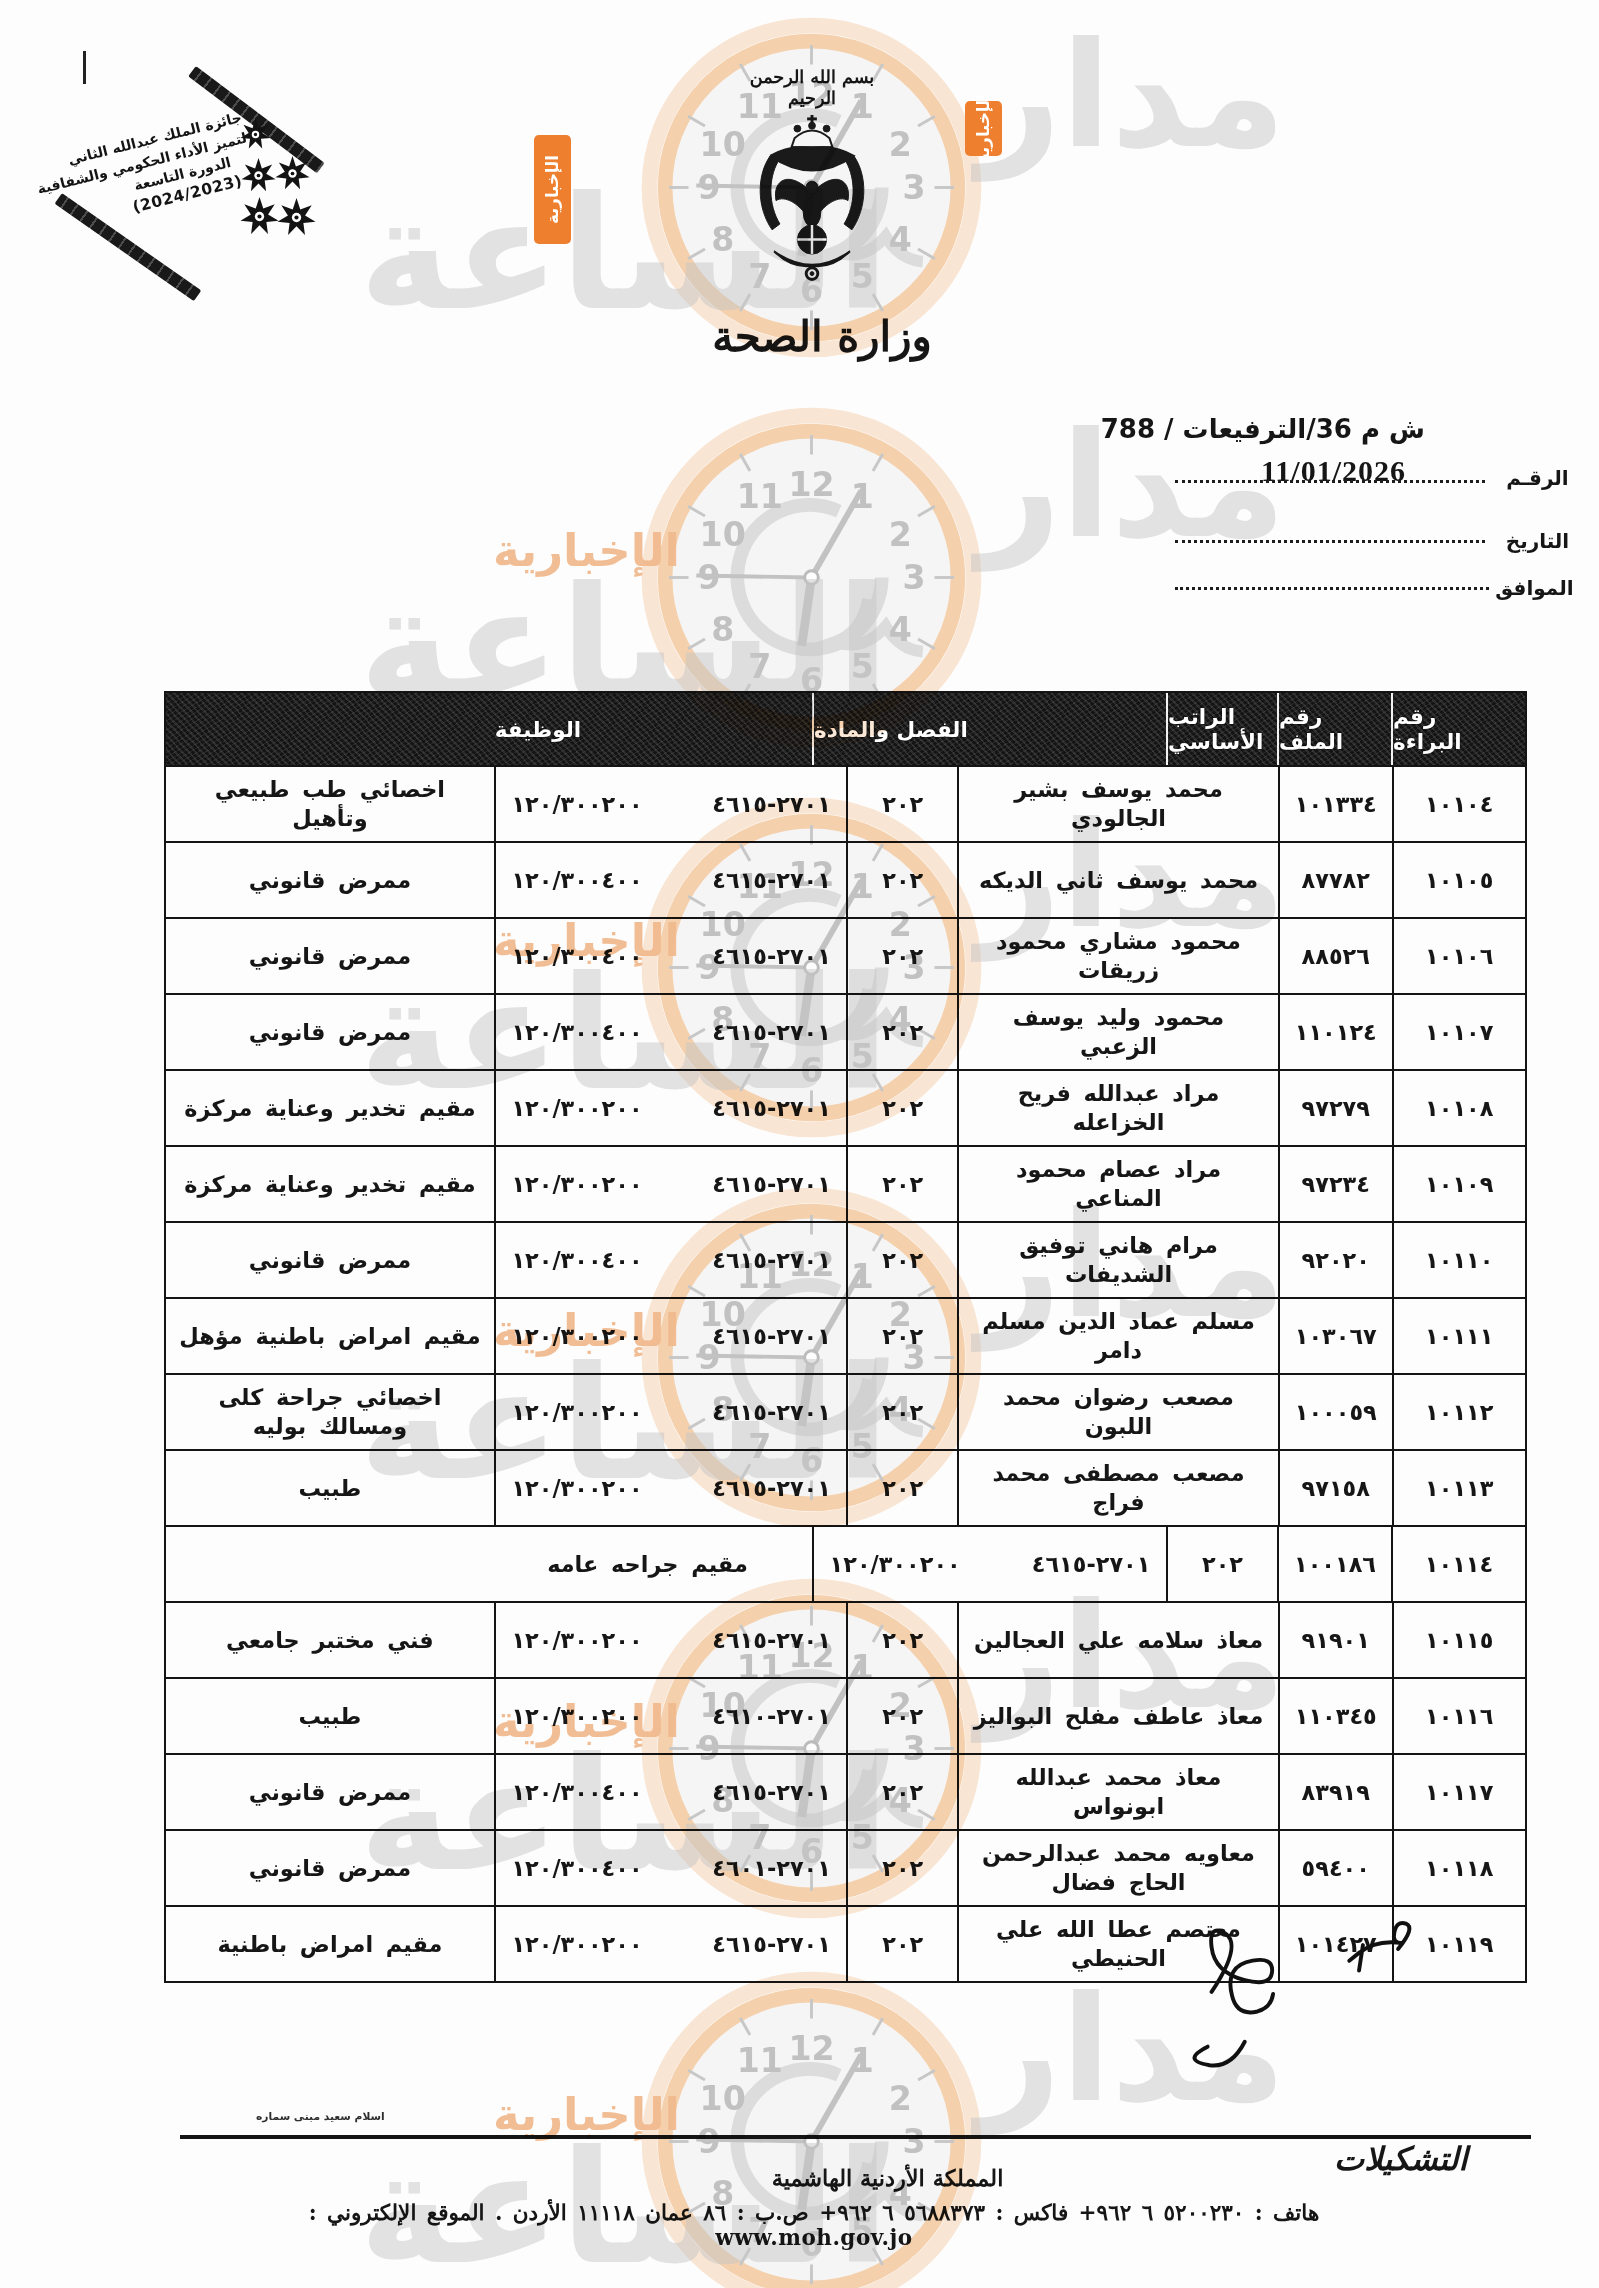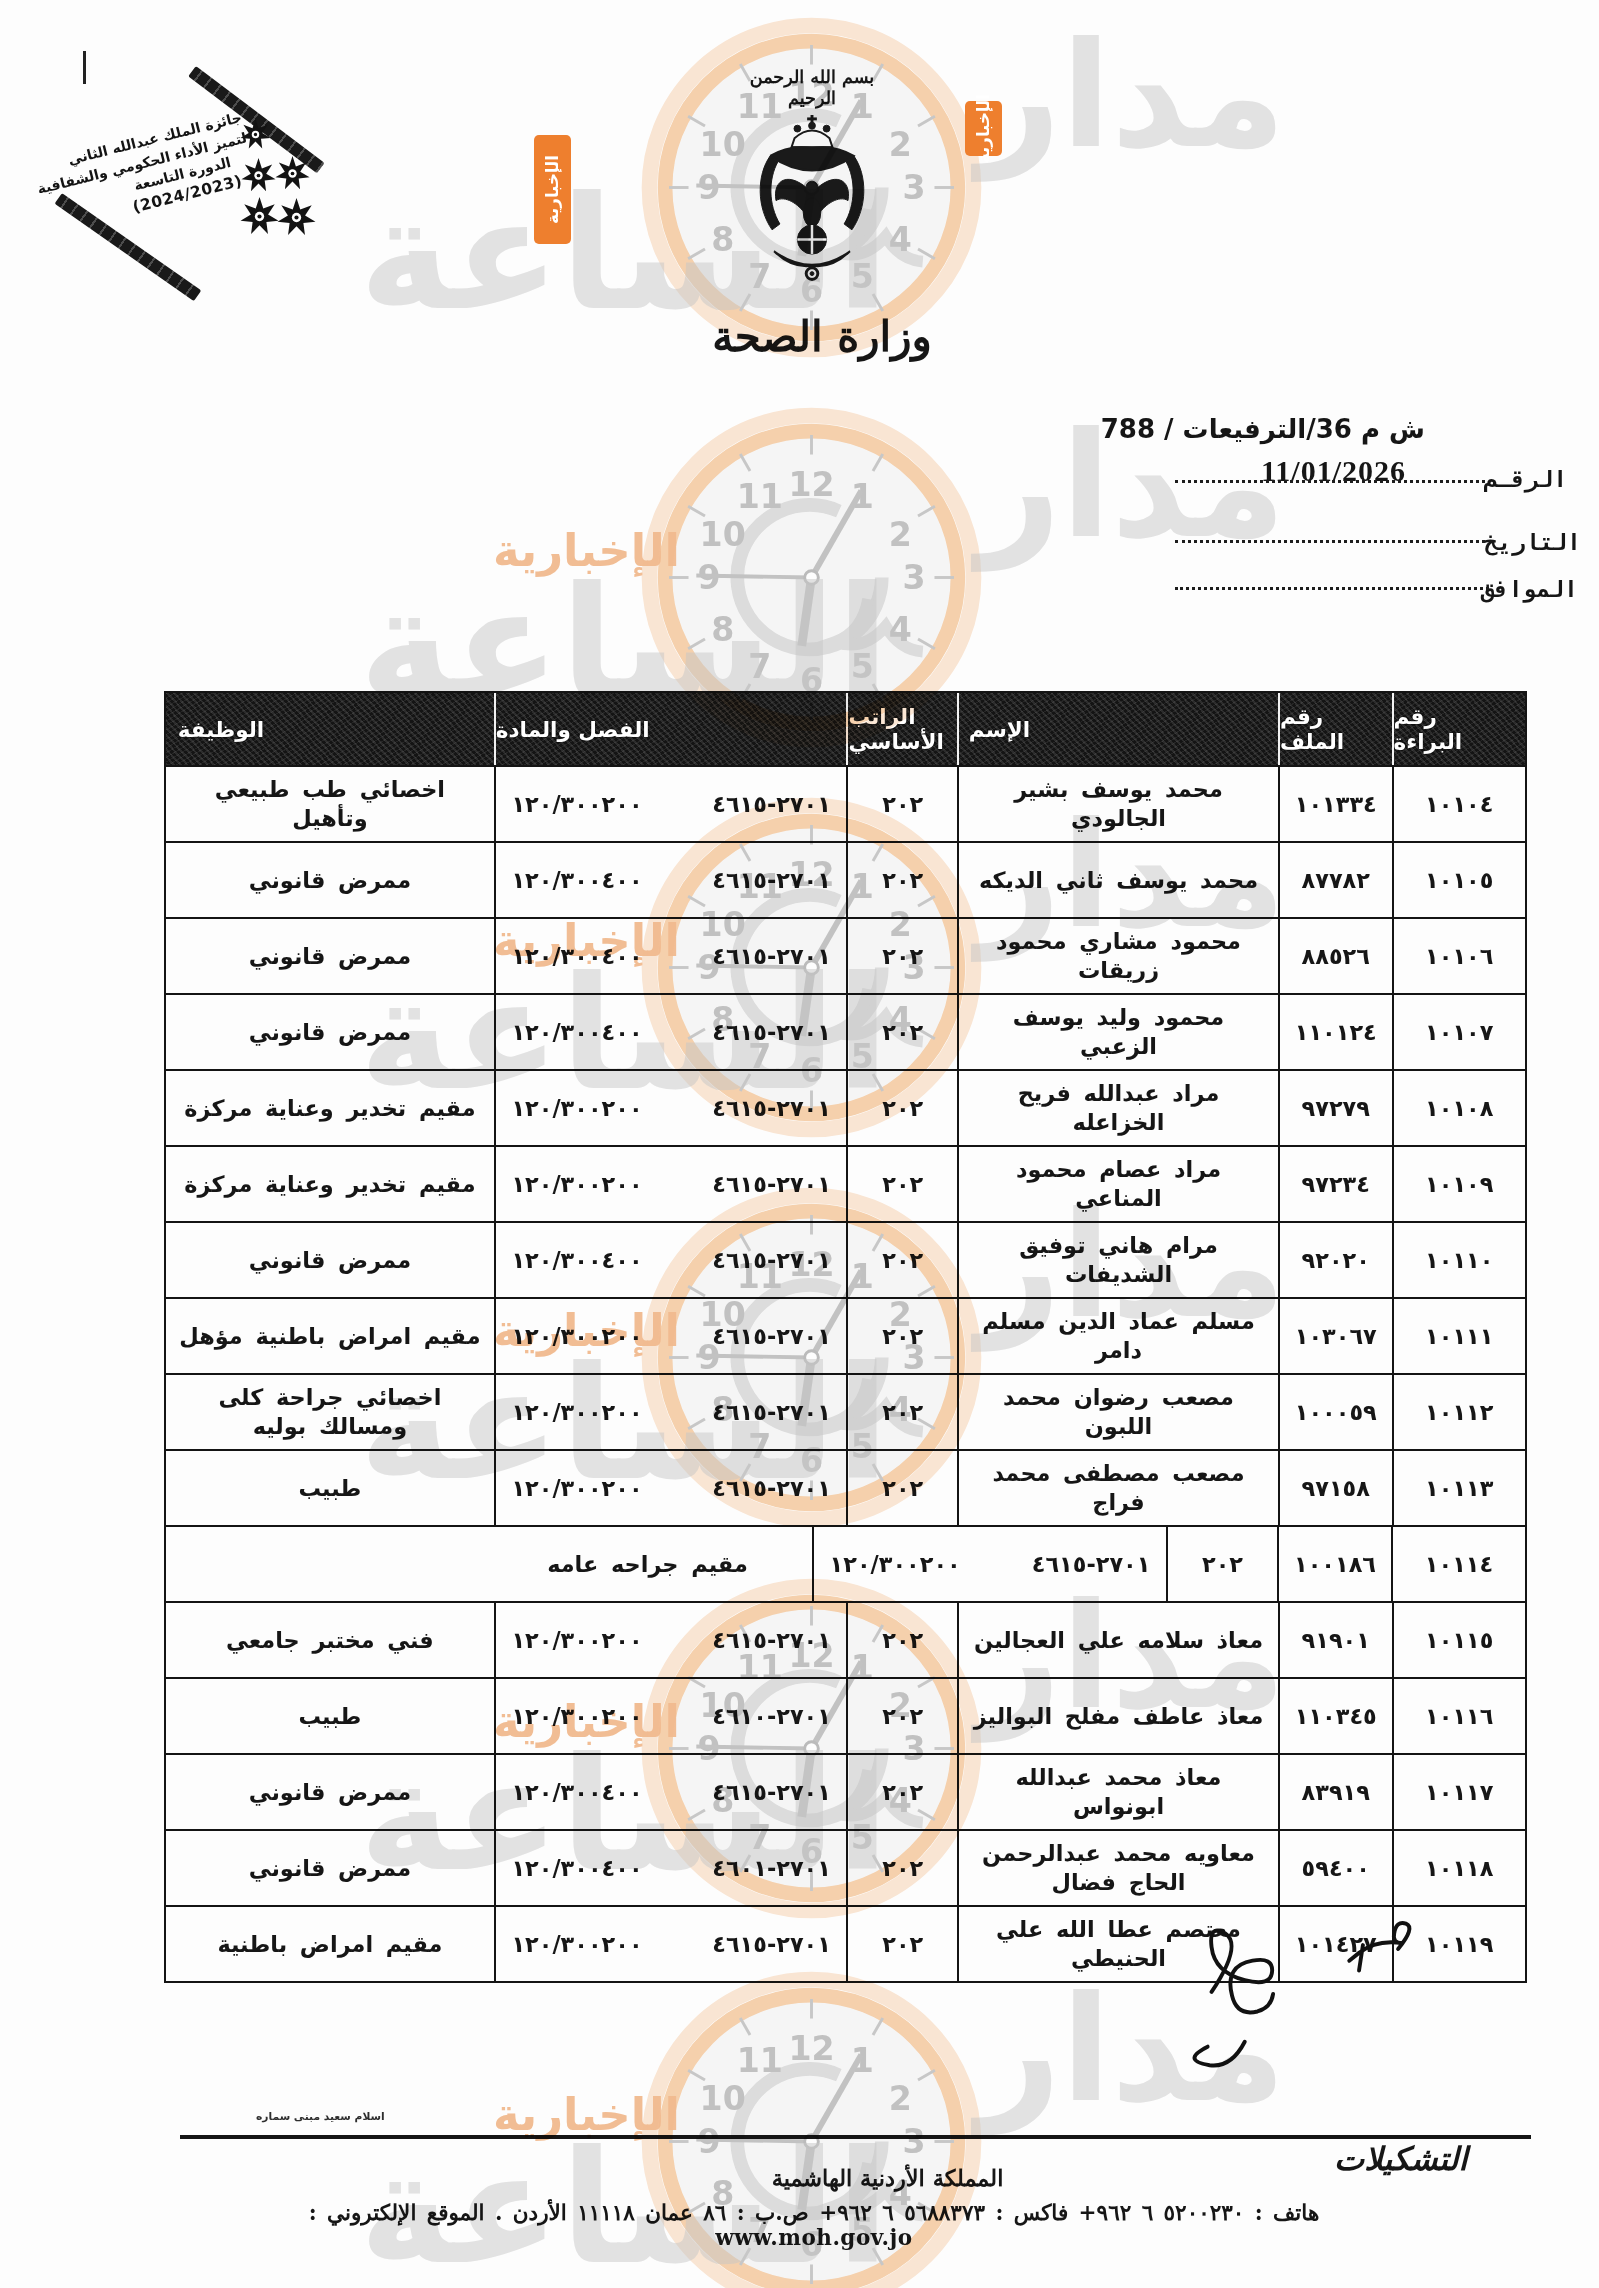--- a/index.html
+++ b/index.html
@@ -29,21 +29,21 @@
   .stamp-stars{position:absolute;z-index:2;}
   
   .basmala{position:absolute;left:724px;top:66px;width:176px;text-align:center;z-index:2;
            font-family:"DejaVu Serif",serif;font-size:17.6px;font-weight:bold;direction:rtl;}
   .crest-svg{position:absolute;left:739px;top:115px;width:146px;height:180px;z-index:2;}
   .ministry{position:absolute;left:710px;top:312px;width:224px;text-align:center;z-index:2;
             font-family:"DejaVu Serif",serif;font-size:42px;font-weight:bold;direction:rtl;}
   
   .ref-number{position:absolute;right:174px;top:414px;z-index:2;direction:rtl;
               font-size:26px;font-weight:bold;letter-spacing:0.5px;}
-  .ref-label{position:absolute;z-index:2;direction:rtl;font-size:23px;font-weight:bold;width:107px;text-align:left;font-family:Liberation Mono, monospace;}
+  .ref-label{position:absolute;z-index:2;direction:rtl;font-size:20px;font-weight:bold;width:107px;text-align:center;}
   .ref-dots{position:absolute;z-index:2;border-bottom:3.9px dotted #1d1d1d;height:0;}
   .ref-value{position:absolute;z-index:2;font-size:30px;font-weight:bold;letter-spacing:1px;font-family:Liberation Serif, serif;}
   
   .tbl{position:absolute;left:164px;top:691px;width:1363px;z-index:2;direction:rtl;
        border:2.9px solid #141414;box-sizing:border-box;}
   .trow{display:flex;height:74px;border-top:2px solid #141414;}
   .thead{height:72px;border-top:none;background:#141414;
          background-image:repeating-linear-gradient(47deg,rgba(255,255,255,.10) 0 2px,rgba(0,0,0,0) 2px 4.9px),
                           repeating-linear-gradient(-31deg,rgba(255,255,255,.08) 0 1px,rgba(0,0,0,0) 1px 3.9px);
          color:#ffffff;}
@@ -251,23 +251,20 @@
   <div class="tbl">
     <div class="trow thead">
       <div class="cell c-warrant">
         <span>رقم</span>
           <span>البراءة</span>
       </div>
       <div class="cell c-file">
         <span>رقم</span>
           <span>الملف</span>
       </div>
-      <div class="cell c-name">
-        <span>الإسم</span>
-      </div>
       <div class="cell c-salary">
         <span>الراتب</span>
           <span>الأساسي</span>
       </div>
       <div class="cell c-chapter">
         <span>الفصل والمادة</span>
       </div>
       <div class="cell c-job">
         <span>الوظيفة</span>
       </div>

